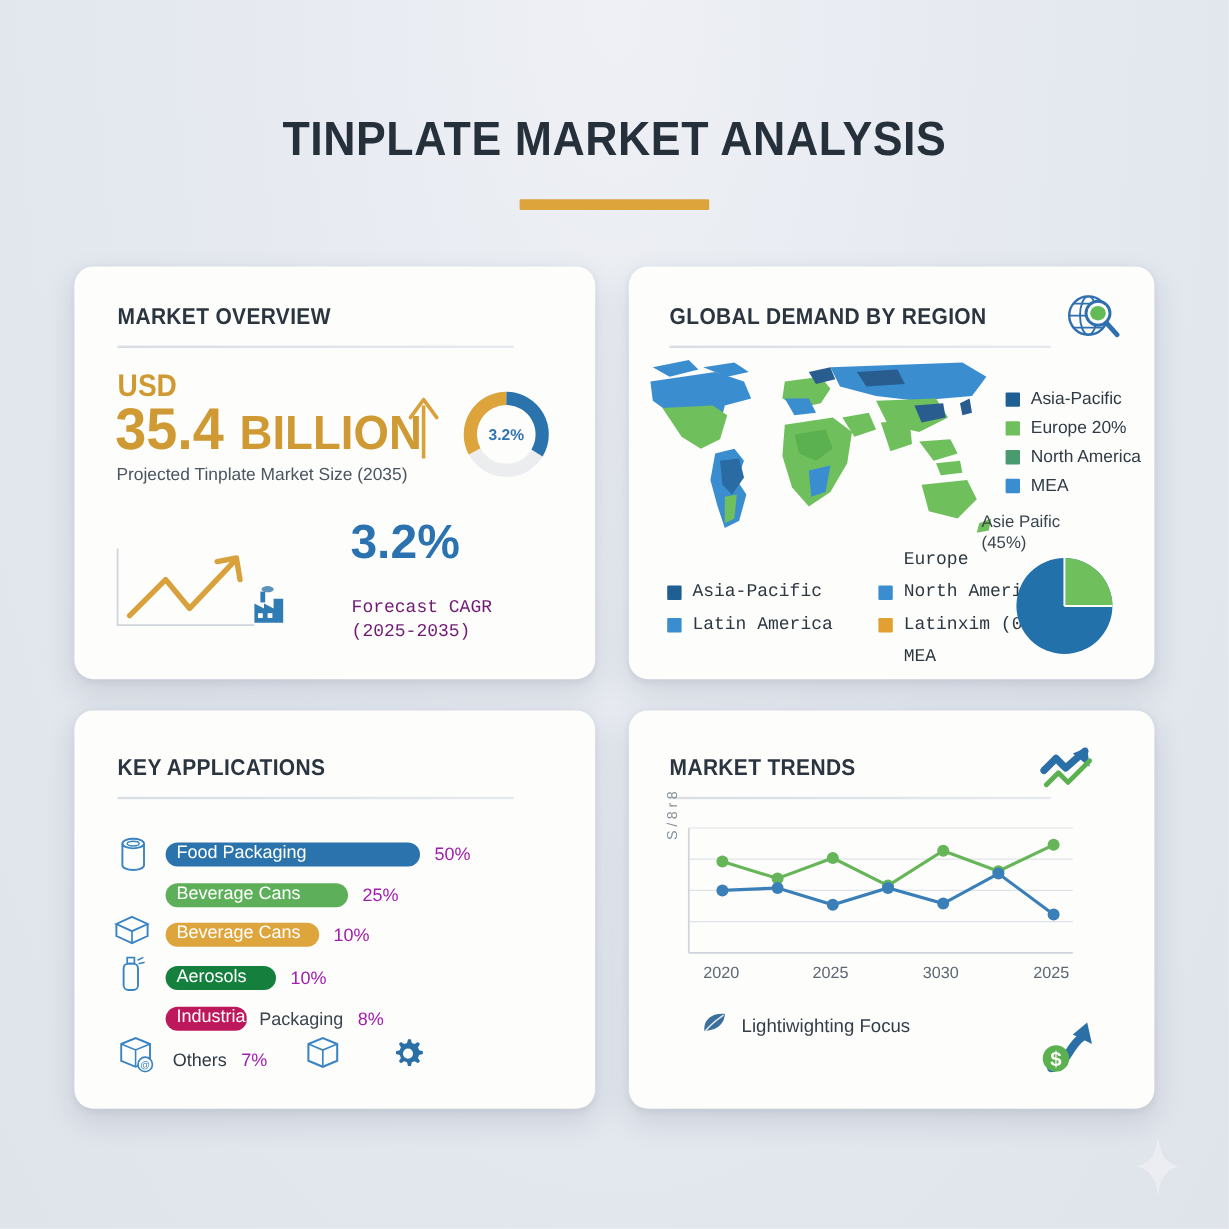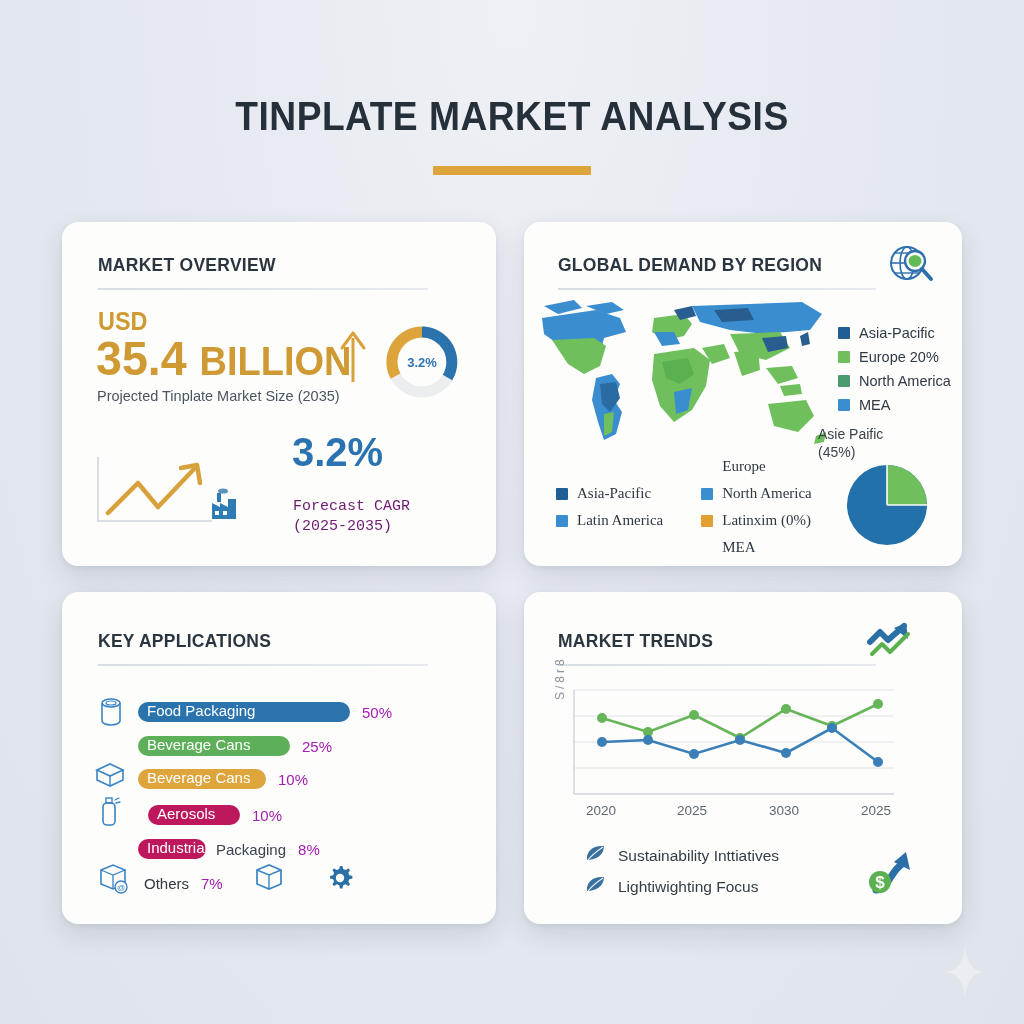--- a/index.html
+++ b/index.html
@@ -78,21 +78,21 @@
   .legend-right .lrow{display:flex;align-items:center;margin-bottom:8px;}
   .legend-right .sq{width:12px;height:12px;margin-right:9px;border-radius:1px;}
   .legend-right .ltxt{font-size:14.5px;color:#303a45;
     font-family:"Liberation Sans Narrow","Liberation Sans",sans-serif;white-space:nowrap;}
   .legend-bottom{position:absolute;left:556px;top:480px;display:flex;}
   .legend-bottom .col{margin-right:16px;}
   .legend-bottom .lrow{display:flex;align-items:center;height:27px;}
   .legend-bottom .sq{width:12px;height:12px;margin-right:9px;border-radius:1px;flex:0 0 auto;}
   .legend-bottom .sq.blank{background:transparent;}
   .legend-bottom .ltxt{font-size:15px;color:#2e3842;white-space:nowrap;
-    font-family:Liberation Serif, serif;}
+    font-family:Liberation Mono, monospace;}
   .pie-wrap{position:absolute;left:846px;top:464px;width:82px;height:82px;}
   .pie-cap{position:absolute;left:818px;top:426px;font-size:14px;color:#3a444f;
     line-height:1.25;font-family:"Liberation Sans Narrow","Liberation Sans",sans-serif;}
 
   
   .app-row{position:absolute;display:flex;align-items:center;height:26px;}
   .bar{height:20px;display:flex;align-items:flex-start;border-radius:11px;}
   .bar-label{color:#fff;font-size:15px;padding-left:9px;white-space:nowrap;
     font-family:"Liberation Sans Narrow","Liberation Sans",sans-serif;}
   .bar-extra{font-size:15px;color:#3a444f;margin-left:10px;white-space:nowrap;
@@ -346,21 +346,21 @@
   </div>
 
   <div class="app-icon" style="left:98px;top:795px;">
     <svg width="24" height="32" viewBox="0 0 24 32">
       <rect x="5" y="8" width="12" height="22" rx="4" fill="none" stroke="#3a84c4" stroke-width="1.6"></rect>
       <rect x="8" y="3" width="6" height="5" fill="none" stroke="#3a84c4" stroke-width="1.4"></rect>
       <path d="M17 5 L21 3 M18 8 L22 7" stroke="#3a84c4" stroke-width="1.3" fill="none" stroke-linecap="round"></path>
     </svg>
   </div>
   <div class="app-row" style="left:138px;top:802px;">
-    <div class="bar" style="width:92px;background:#be185d;margin-left:10px;">
+    <div class="bar" style="width:92px;background:#15803d;">
       <span class="bar-label">Aerosols</span>
     </div>
     <span class="bar-pct">10%</span>
   </div>
 
   <div class="app-row" style="left:138px;top:836px;">
     <div class="bar" style="width:68px;background:#be185d;">
       <span class="bar-label">Industrial</span>
     </div>
     <span class="bar-extra">Packaging</span>
@@ -446,29 +446,20 @@
   <div class="xtick" style="left:861px;top:803px;">2025</div>
 
   <div class="bullets">
     <div class="bullet">
       <span>
         <svg width="22" height="20" viewBox="0 0 22 20">
           <path d="M20 2 C9 1 2 7 3 16 C12 16 20 11 20 2 Z" fill="#3a6f9e"></path>
           <path d="M19 3 C13 7 8 11 4 16" stroke="#e9f0f5" stroke-width="1.2" fill="none"></path>
         </svg>
       </span>
-      <span class="btxt">Sustainability Inttiatives</span>
-    </div>
-    <div class="bullet">
-      <span>
-        <svg width="22" height="20" viewBox="0 0 22 20">
-          <path d="M20 2 C9 1 2 7 3 16 C12 16 20 11 20 2 Z" fill="#3a6f9e"></path>
-          <path d="M19 3 C13 7 8 11 4 16" stroke="#e9f0f5" stroke-width="1.2" fill="none"></path>
-        </svg>
-      </span>
       <span class="btxt">Lightiwighting Focus</span>
     </div>
   </div>
 
   <div class="money-icon">
     <svg width="46" height="48" viewBox="0 0 46 48">
       <path d="M8 44 C20 44 22 26 34 18" stroke="#2b6fa7" stroke-width="7" fill="none" stroke-linecap="round"></path>
       <path d="M38 6 L42 24 L26 16 Z" fill="#2b6fa7"></path>
       <circle cx="12" cy="36" r="11" fill="#5bb04f"></circle>
       <text x="12" y="42" font-size="17" fill="#fdfdfb" text-anchor="middle" font-weight="bold" font-family="Liberation Sans, sans-serif">$</text>

